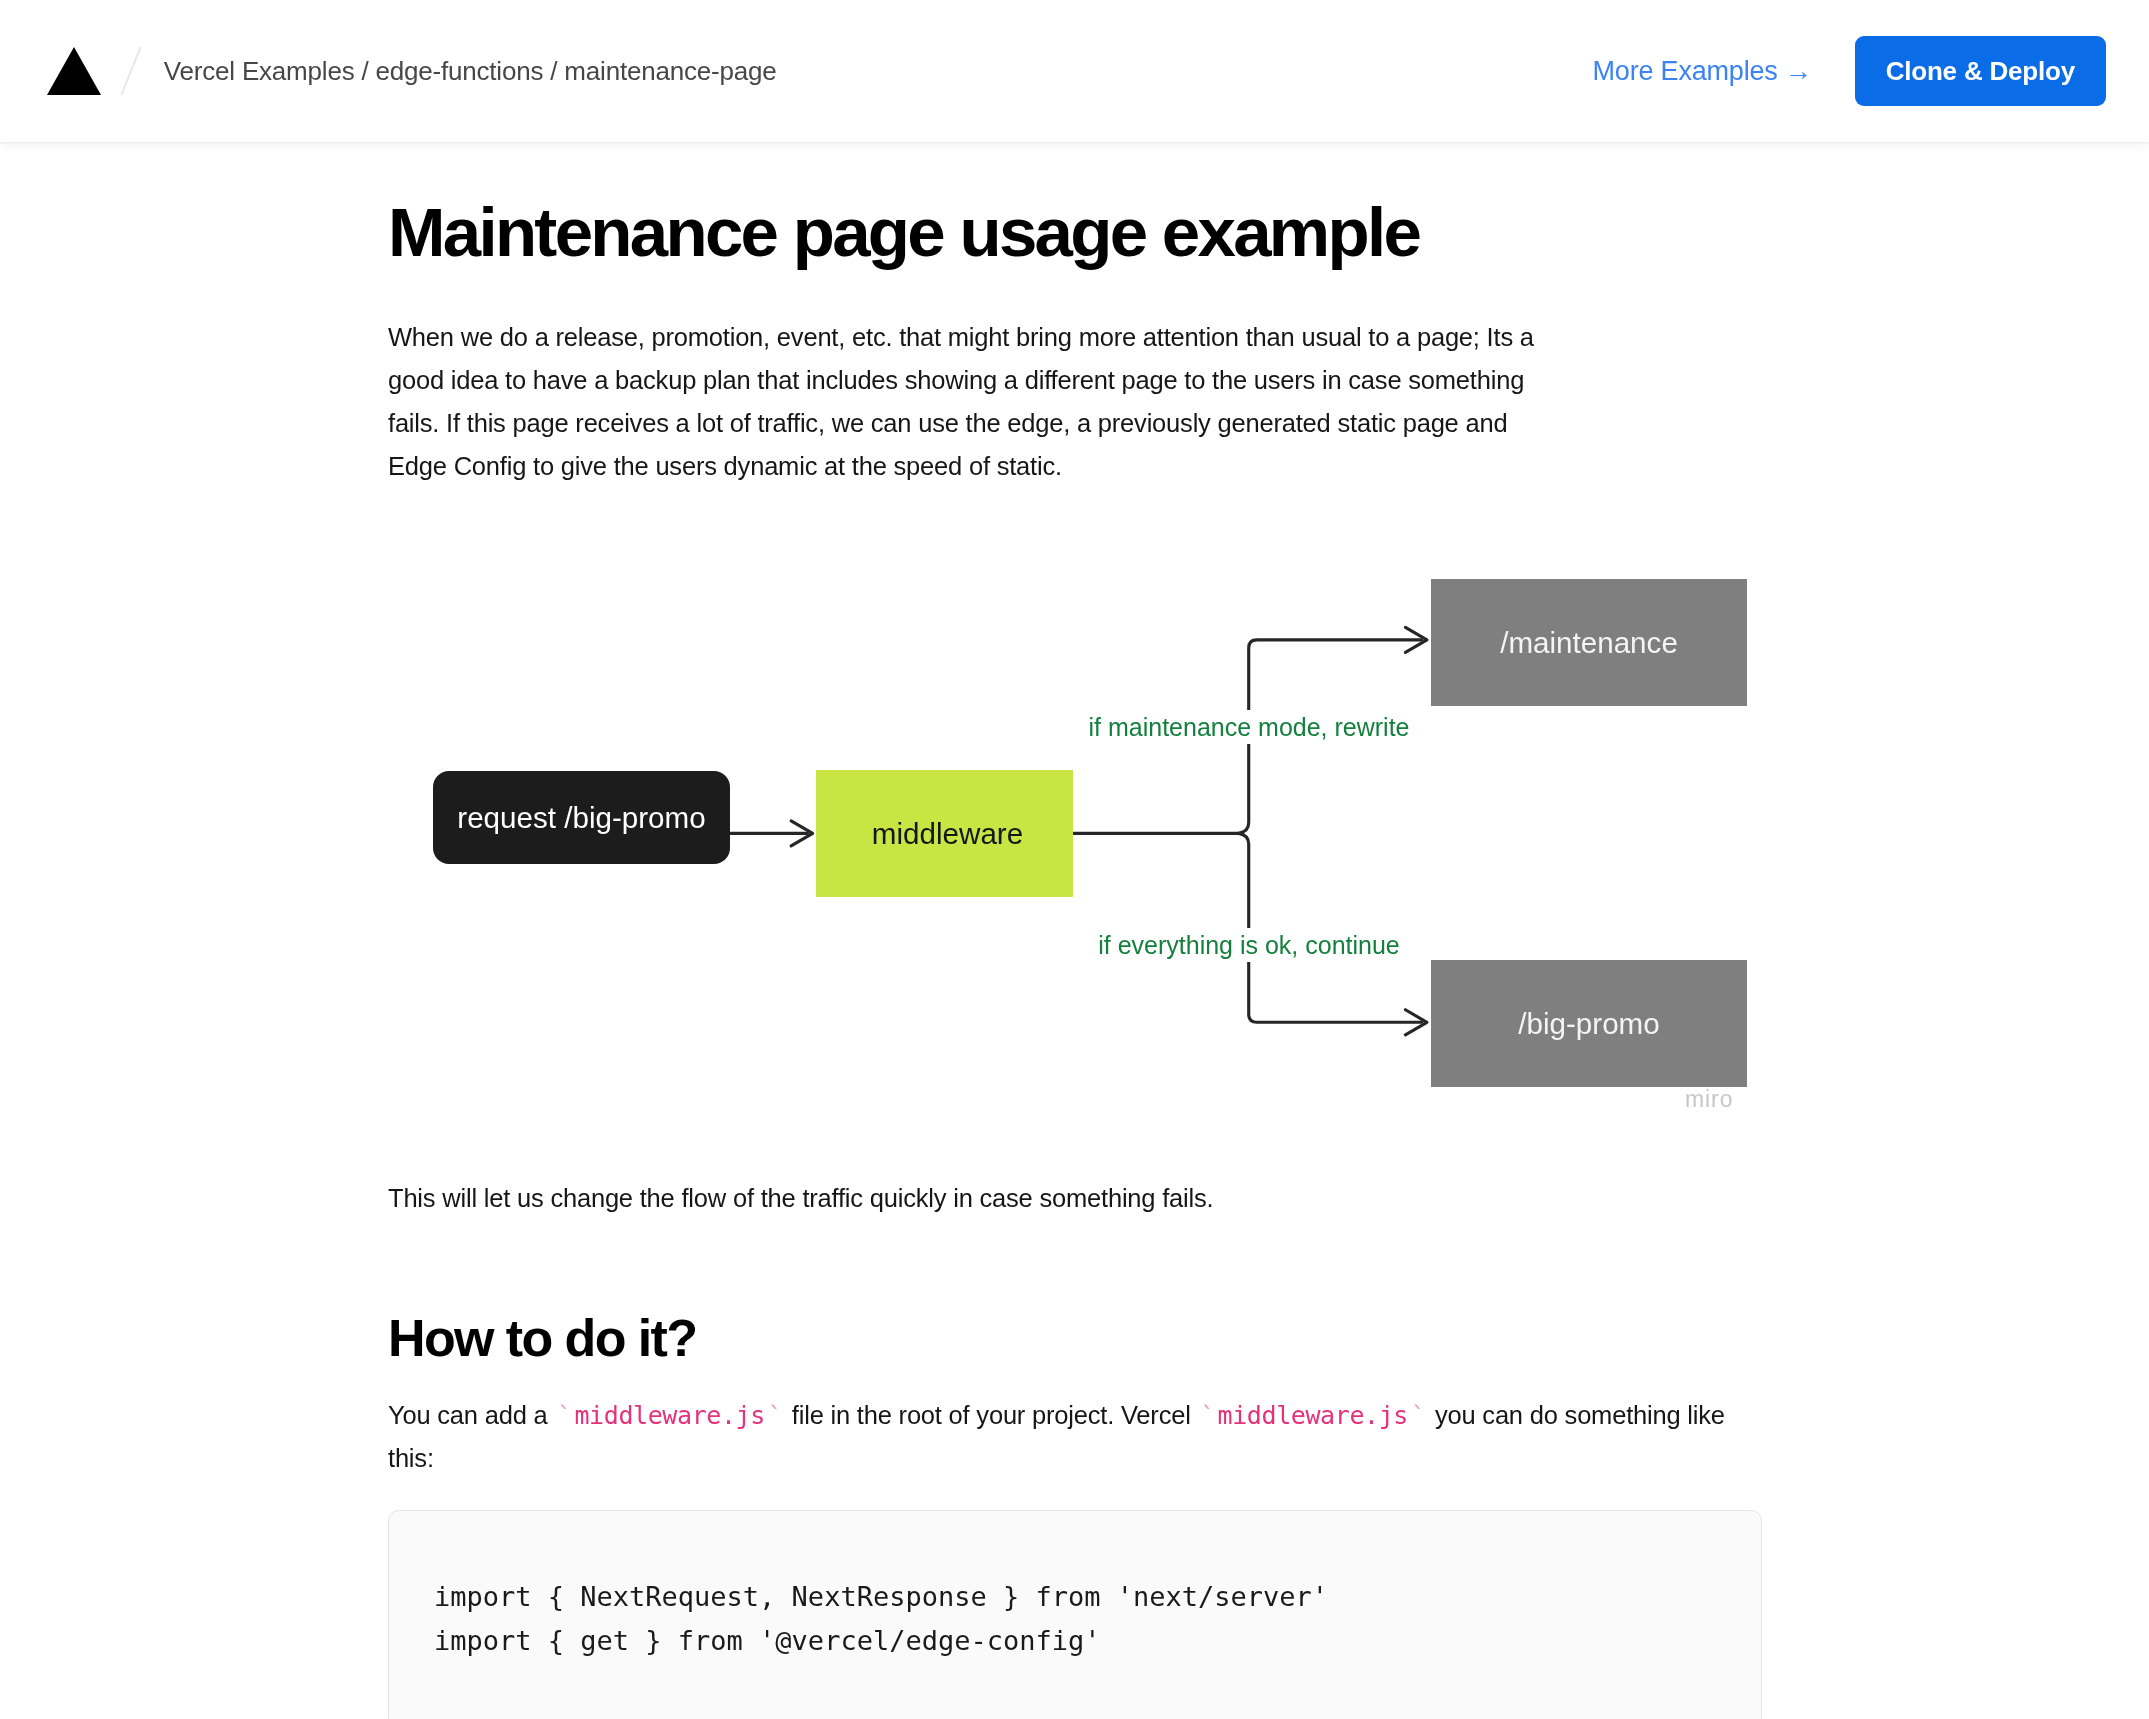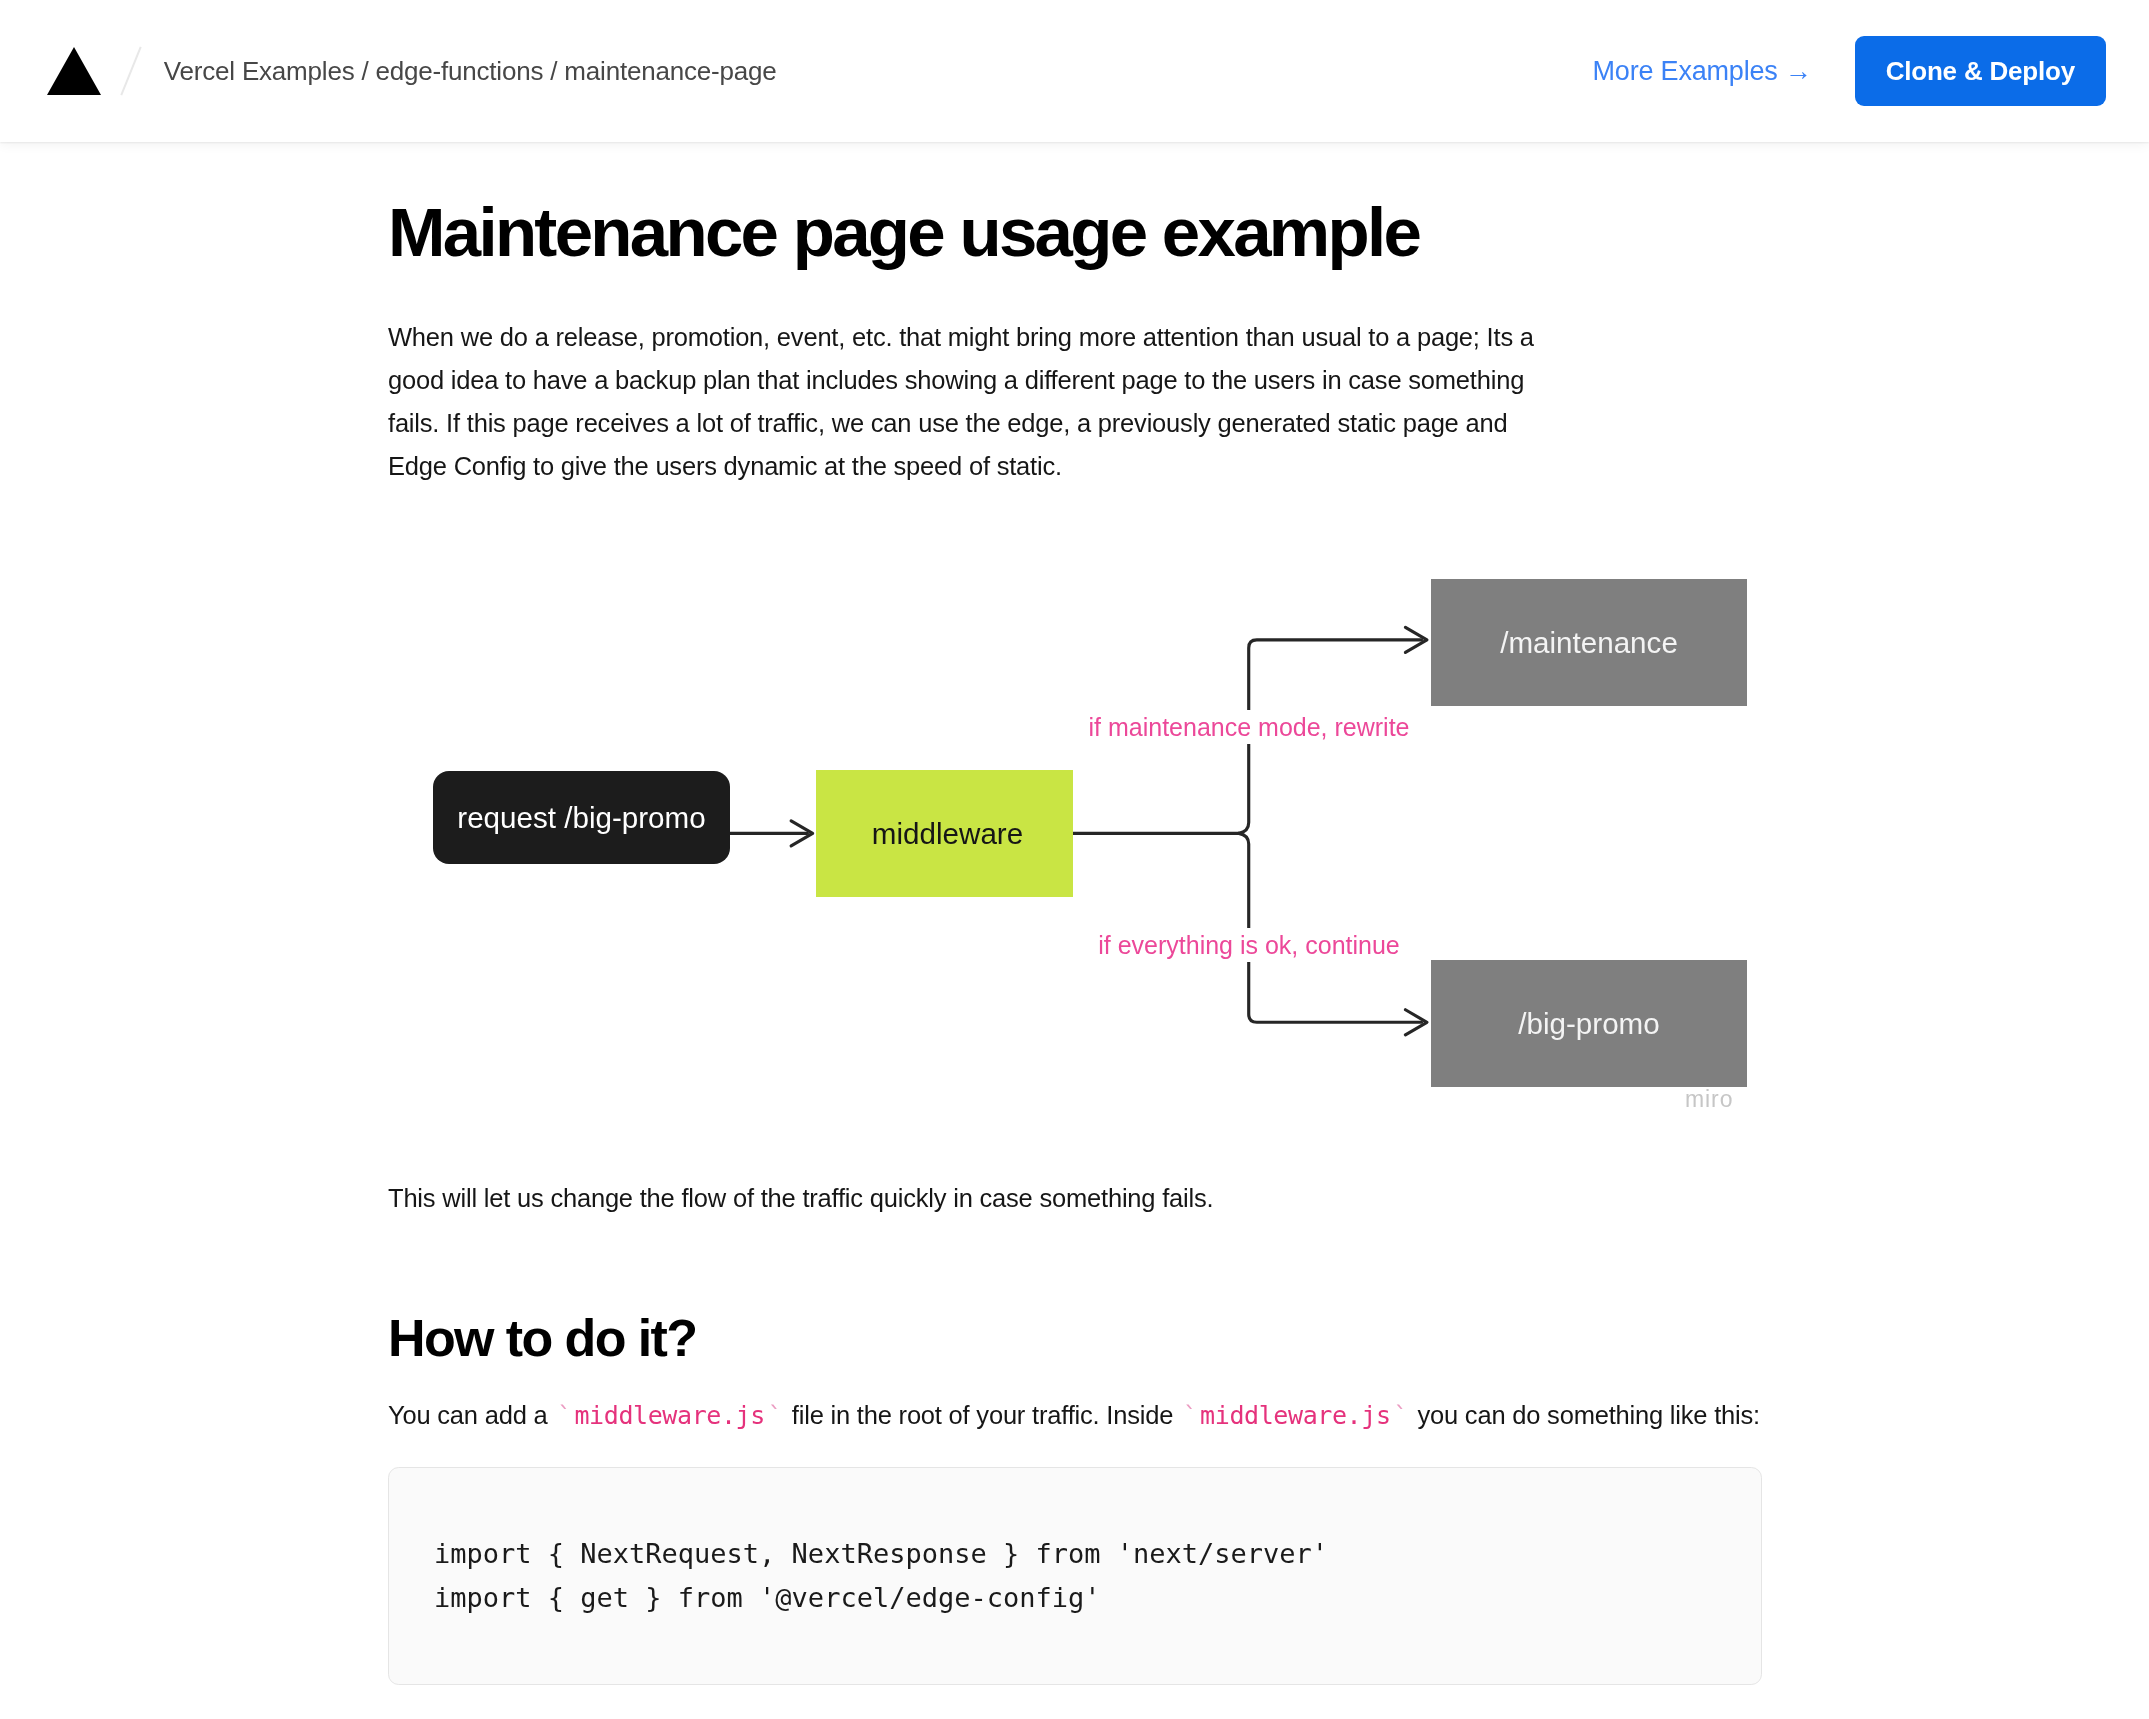--- a/index.html
+++ b/index.html
@@ -114,21 +114,21 @@
   }
   .box-maintenance{top:34px;}
   .box-bigpromo{top:415px;}
   .branch-label{
     position:absolute;
     left:861px;
     transform:translateX(-50%);
     background:#fff;
     padding:2.7px 9px;
     font-size:25px;
-    color:#ec4899;
+    color:#15803d;
     white-space:nowrap;
     z-index:3;
   }
   .label-top{top:165px;}
   .label-bottom{top:383px;}
   .miro-mark{
     position:absolute;
     left:1297px;top:541px;
     font-size:23px;
     font-weight:400;
@@ -226,20 +226,20 @@
     <div class="branch-label label-top">if maintenance mode, rewrite</div>
     <div class="branch-label label-bottom">if everything is ok, continue</div>
 
     <div class="miro-mark">miro</div>
   </div>
 
   <p class="after-diagram">This will let us change the flow of the traffic quickly in case something fails.</p>
 
   <h2 class="howto">How to do it?</h2>
 
-  <p class="howto-p"><span>You can add a </span><span class="inline-code">middleware.js</span><span> file in the root of your traffic. Inside </span><span class="inline-code">middleware.js</span><span> you can do something like this:</span></p>
+  <p class="howto-p"><span>You can add a </span><span class="inline-code">middleware.js</span><span> file in the root of your project. Vercel </span><span class="inline-code">middleware.js</span><span> you can do something like this:</span></p>
 
   <div class="code-block">
     <code>import { NextRequest, NextResponse } from 'next/server'<br>import { get } from '@vercel/edge-config'</code>
   </div>
 
 </div>
 
 
 </body></html>

